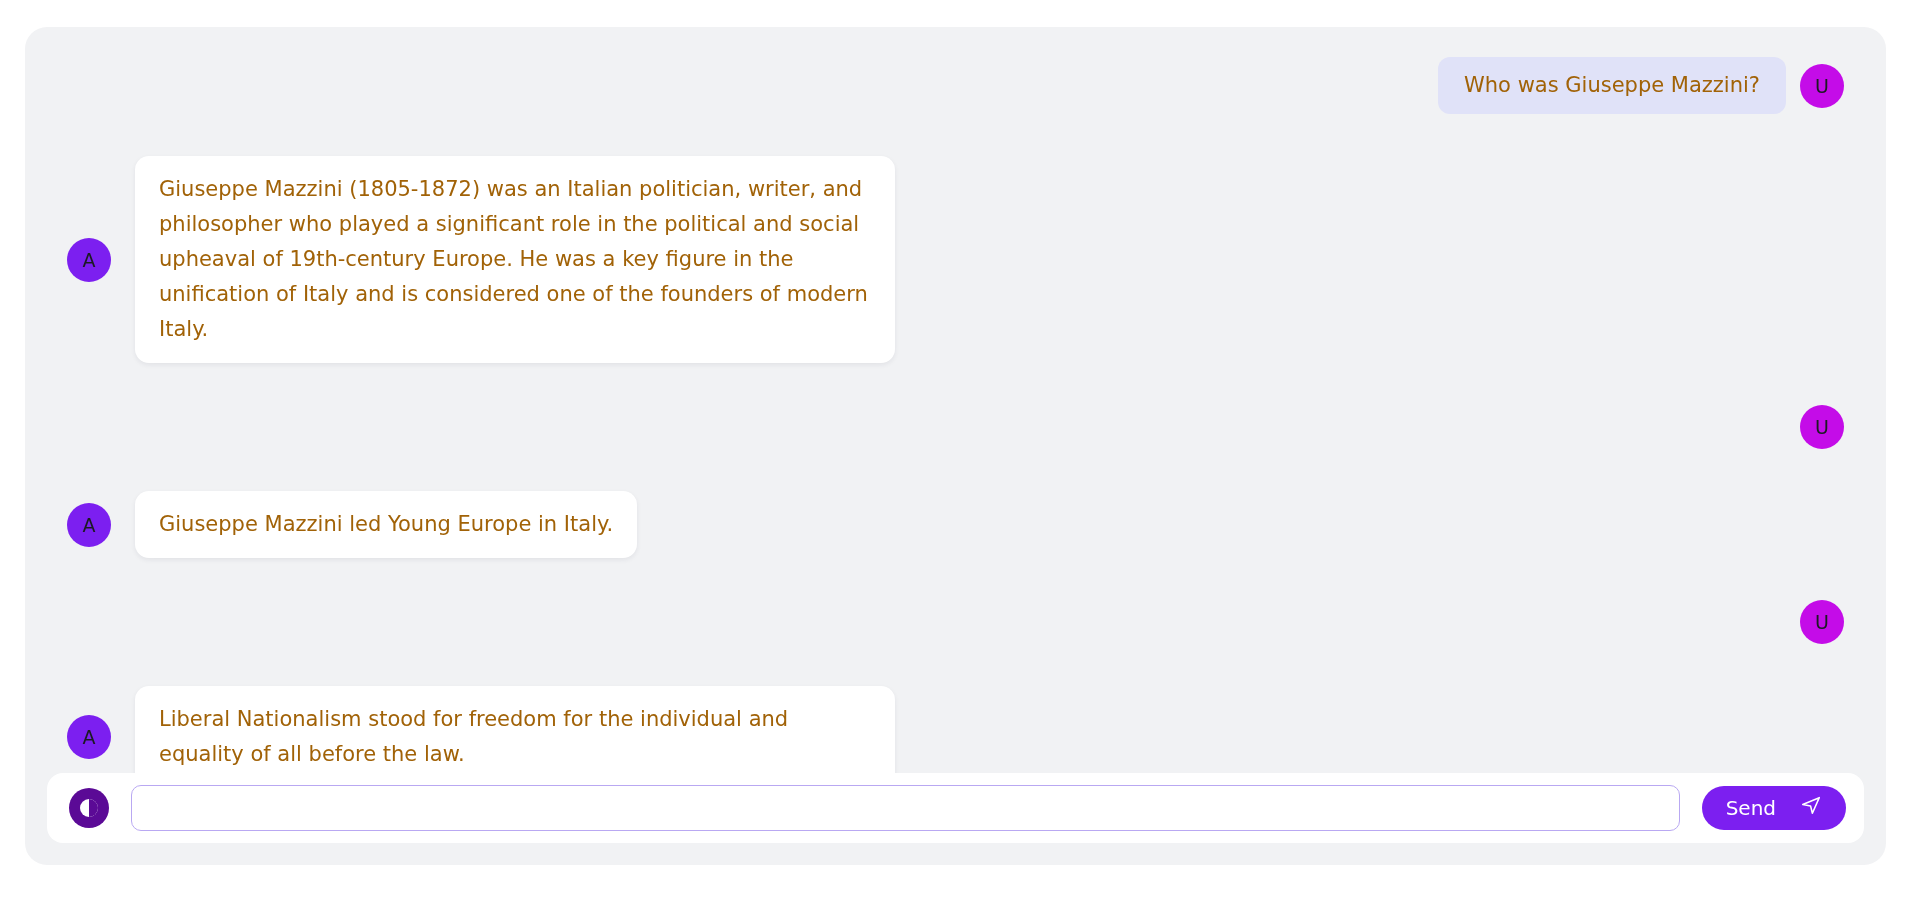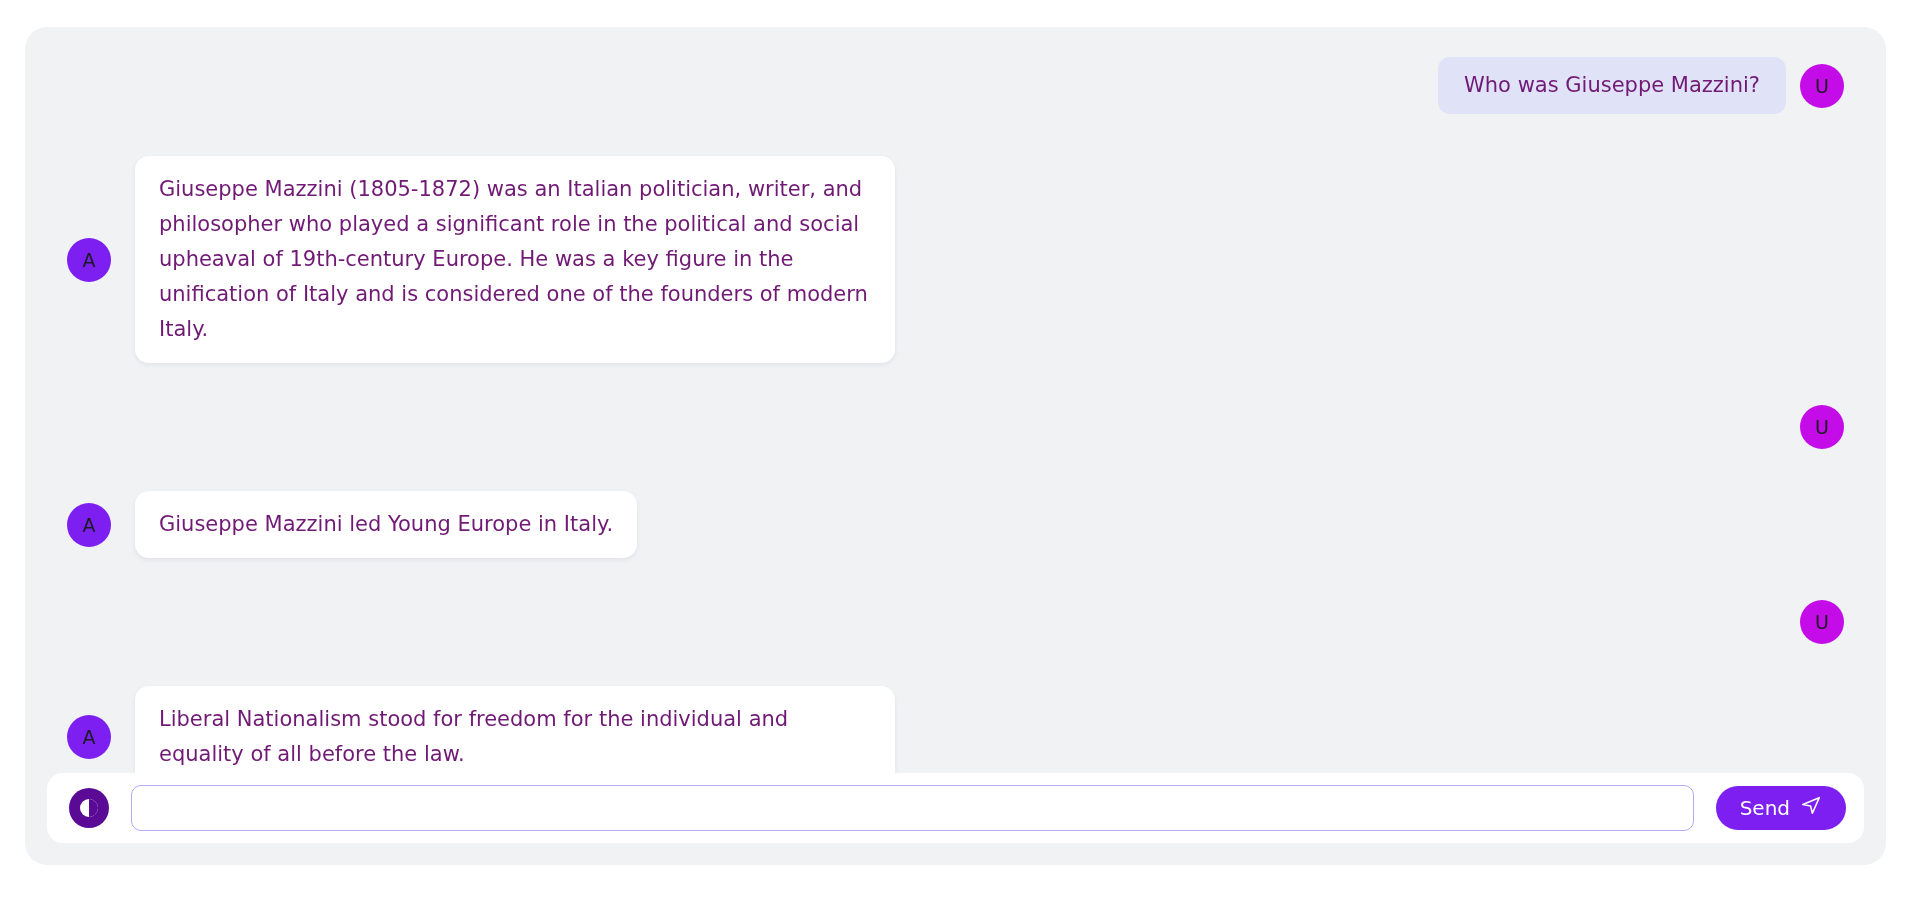--- a/index.html
+++ b/index.html
@@ -60,21 +60,21 @@
     background: #c40ce8;
     margin-left: 14px;
   }
   .avatar.assistant-avatar {
     background: #7c1ff0;
     margin-right: 16px;
   }
   .bubble {
     font-size: 21px;
     line-height: 35px;
-    color: #701a75;
+    color: #a16207;
     box-sizing: border-box;
   }
   .bubble.user-bubble {
     background: #e0e2f8;
     border-radius: 12px;
     padding: 11px 26px;
     max-width: 1000px;
   }
   .bubble.assistant-bubble {
     background: #ffffff;
@@ -125,21 +125,21 @@
     flex: 0 0 auto;
     background: #7c1ff0;
     color: #ffffff;
     border: none;
     border-radius: 22px;
     height: 44px;
     padding: 12px 24px;
     font-size: 20px;
     display: flex;
     align-items: center;
-    gap: 10px;
+    gap: 24px;
     cursor: pointer;
     font-family: "DejaVu Sans", sans-serif;
   }
 </style>
 </head>
 <body>
 
 <div class="chat-app">
 
   <div class="messages">

